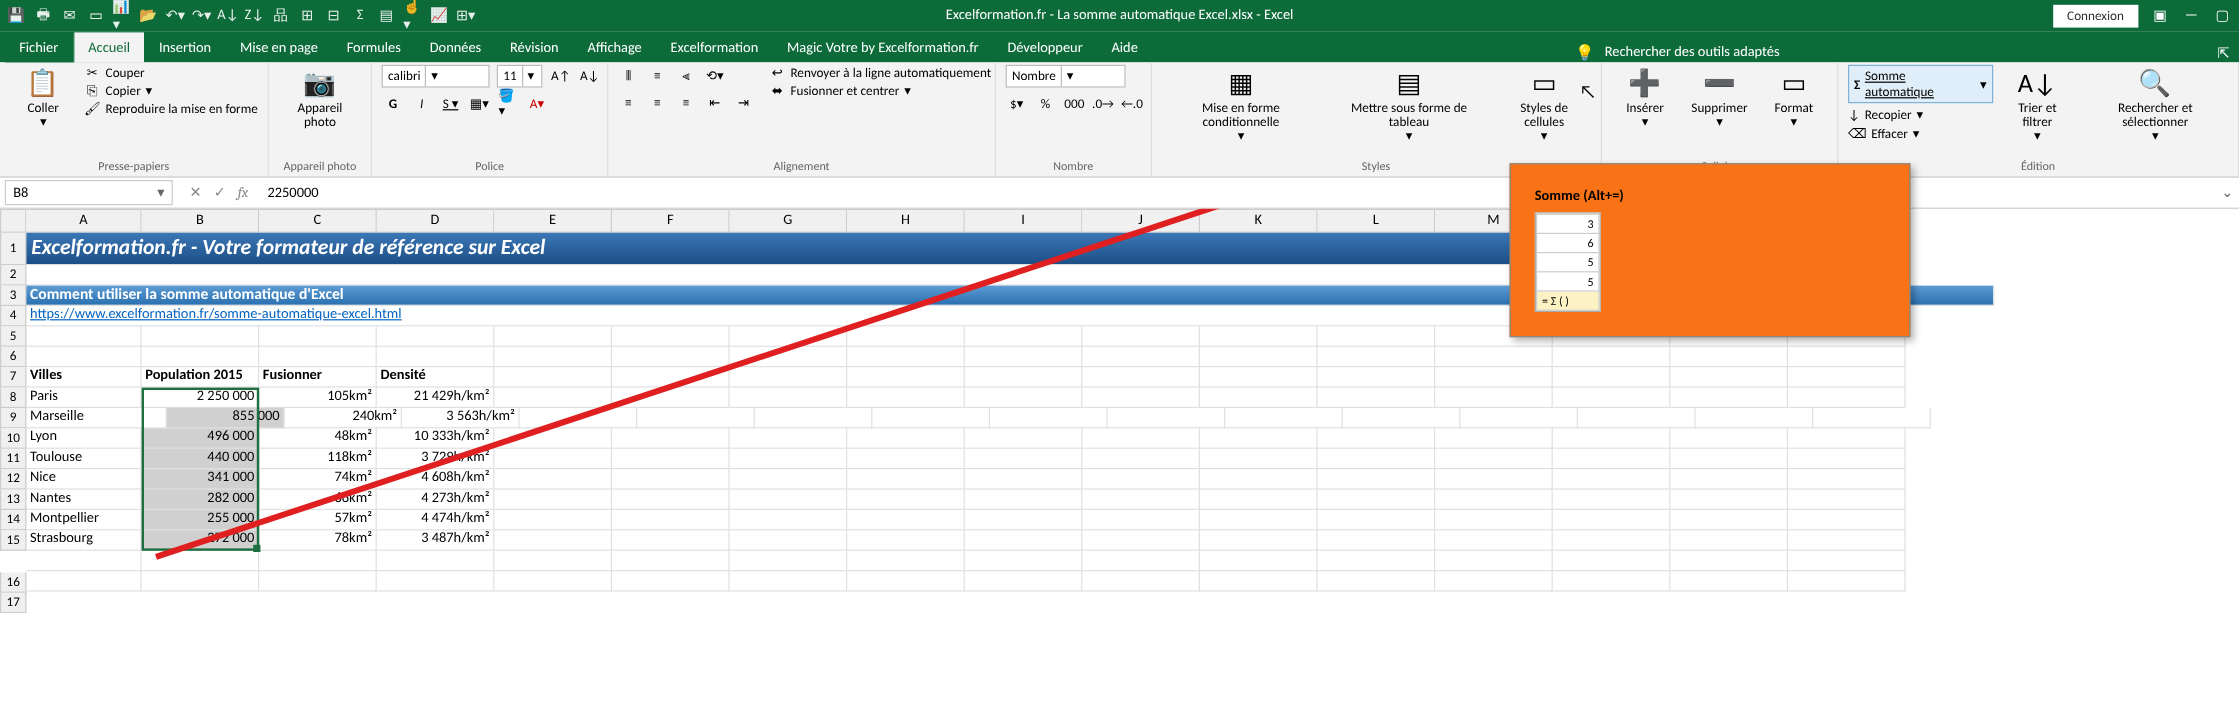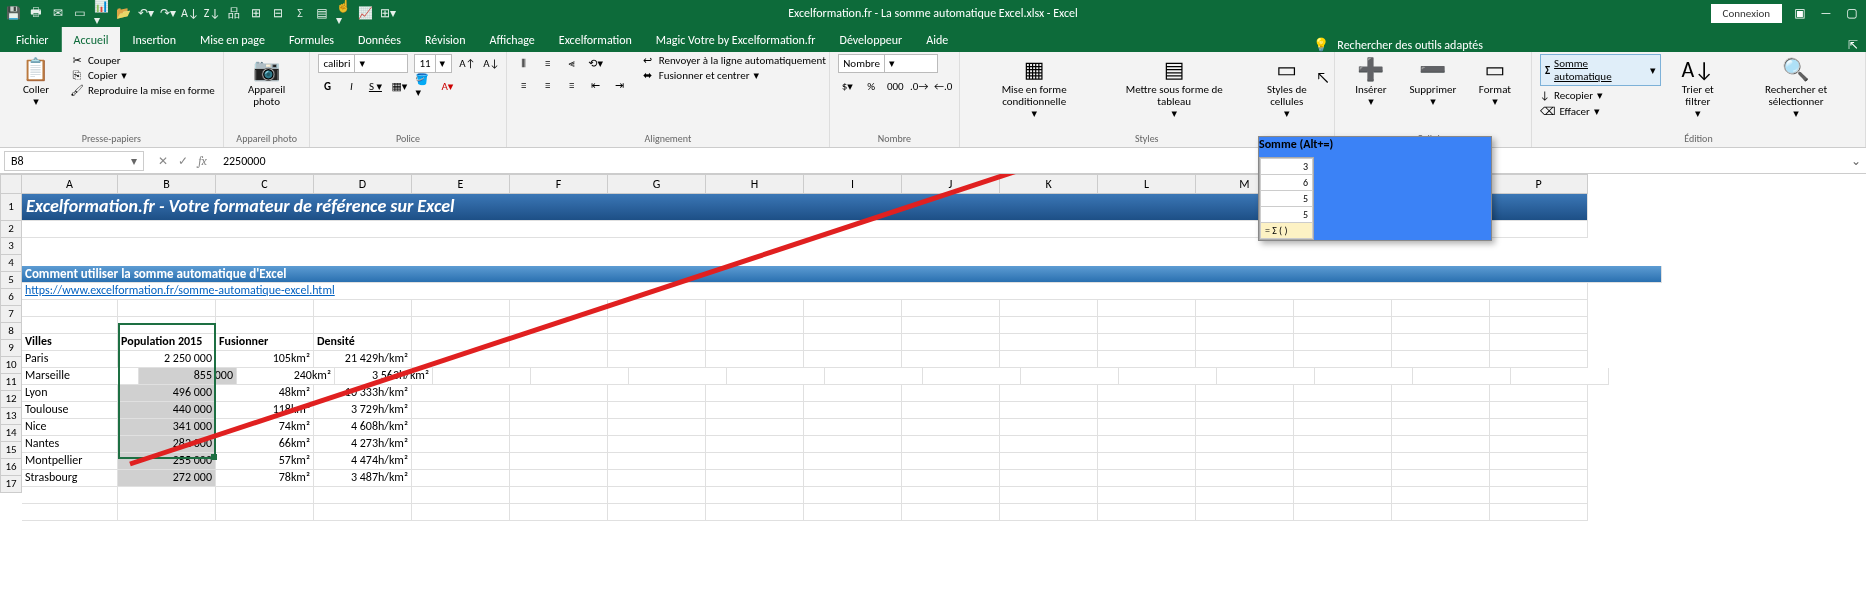--- a/index.html
+++ b/index.html
@@ -67,21 +67,21 @@
 .hdr { font-weight:bold;}
 .num { text-align:right;}
 .sel-range { position:absolute; border:2px solid #1d6f42; pointer-events:none; }
 .sel-range .handle { position:absolute; right:-3px; bottom:-3px; width:6px; height:6px; background:#1d6f42;}
 .sel-fill { background:#d0d0d0;}
 
 
 .arrow-svg { position:absolute; left:0; top:0; pointer-events:none;}
 
 
-.tooltip { position:absolute; background:#3b82f6; border:1px solid #888; box-shadow:3px 3px 6px rgba(0,0,0,0.3); padding:0; font-size:11px; width:234px;}
+.tooltip { position:absolute; background:#f97316; border:1px solid #888; box-shadow:3px 3px 6px rgba(0,0,0,0.3); padding:20px; font-size:11px; width:334px;}
 .tooltip h4 { font-size:12px; font-weight:bold; margin-bottom:6px;}
 .tooltip-body { display:flex; gap:8px;}
 .tt-mini { border:1px solid #aaa; background:#fff; font-size:10px;}
 .tt-mini table { border-collapse:collapse;}
 .tt-mini td { border:1px solid #ccc; width:52px; text-align:right; padding:1px 4px; height:14px;}
 .tt-mini .sumrow td { background:#fdf2c4;}
 .tt-desc { font-size:11px; color:#333; line-height:1.3;}
 
 .cursor-arrow { position:absolute; font-size:16px; color:#000; text-shadow:1px 1px 0 #fff;}
 
@@ -336,32 +336,32 @@
         <div class="row-h" style="height: 17px; line-height: 15px;">6</div>
         <div class="row-h" style="height: 17px; line-height: 15px;">7</div>
         <div class="row-h" style="height: 17px; line-height: 15px;">8</div>
         <div class="row-h" style="height: 17px; line-height: 15px;">9</div>
         <div class="row-h" style="height: 17px; line-height: 15px;">10</div>
         <div class="row-h" style="height: 17px; line-height: 15px;">11</div>
         <div class="row-h" style="height: 17px; line-height: 15px;">12</div>
         <div class="row-h" style="height: 17px; line-height: 15px;">13</div>
         <div class="row-h" style="height: 17px; line-height: 15px;">14</div>
         <div class="row-h" style="height: 17px; line-height: 15px;">15</div>
-        <div class="row-h" style="height: 17px; line-height: 15px;">16</div>
+        <div class="row-h" style="height: 17px; line-height: 15px; margin-top: 18px;">16</div>
         <div class="row-h" style="height: 17px; line-height: 15px;">17</div>
       </div>
   <div class="cells" id="cells" style="position:relative;">
         <div class="abs-row">
           <div class="cell banner1" style="width: 1566px; height: 27px;">Excelformation.fr - Votre formateur de référence sur Excel</div>
         </div>
         <div class="abs-row">
           <div class="cell " style="width: 1566px; height: 17px; line-height: 15px;"></div>
         </div>
         <div class="abs-row">
-          <div class="cell banner2" style="width: 1640px; height: 17px; line-height: 15px; margin-top: 28px;">Comment utiliser la somme automatique d'Excel</div>
+          <div class="cell banner2" style="width: 1640px; height: 17px; line-height: 15px;">Comment utiliser la somme automatique d'Excel</div>
         </div>
         <div class="abs-row">
           <div class="cell linkcell" style="width: 1566px; height: 17px; line-height: 15px;">https://www.excelformation.fr/somme-automatique-excel.html</div>
         </div>
         <div class="abs-row">
           <div class="cell " style="width: 96px; height: 17px; line-height: 15px;"></div>
           <div class="cell " style="width: 98px; height: 17px; line-height: 15px;"></div>
           <div class="cell " style="width: 98px; height: 17px; line-height: 15px;"></div>
           <div class="cell " style="width: 98px; height: 17px; line-height: 15px;"></div>
           <div class="cell " style="width: 98px; height: 17px; line-height: 15px;"></div>

